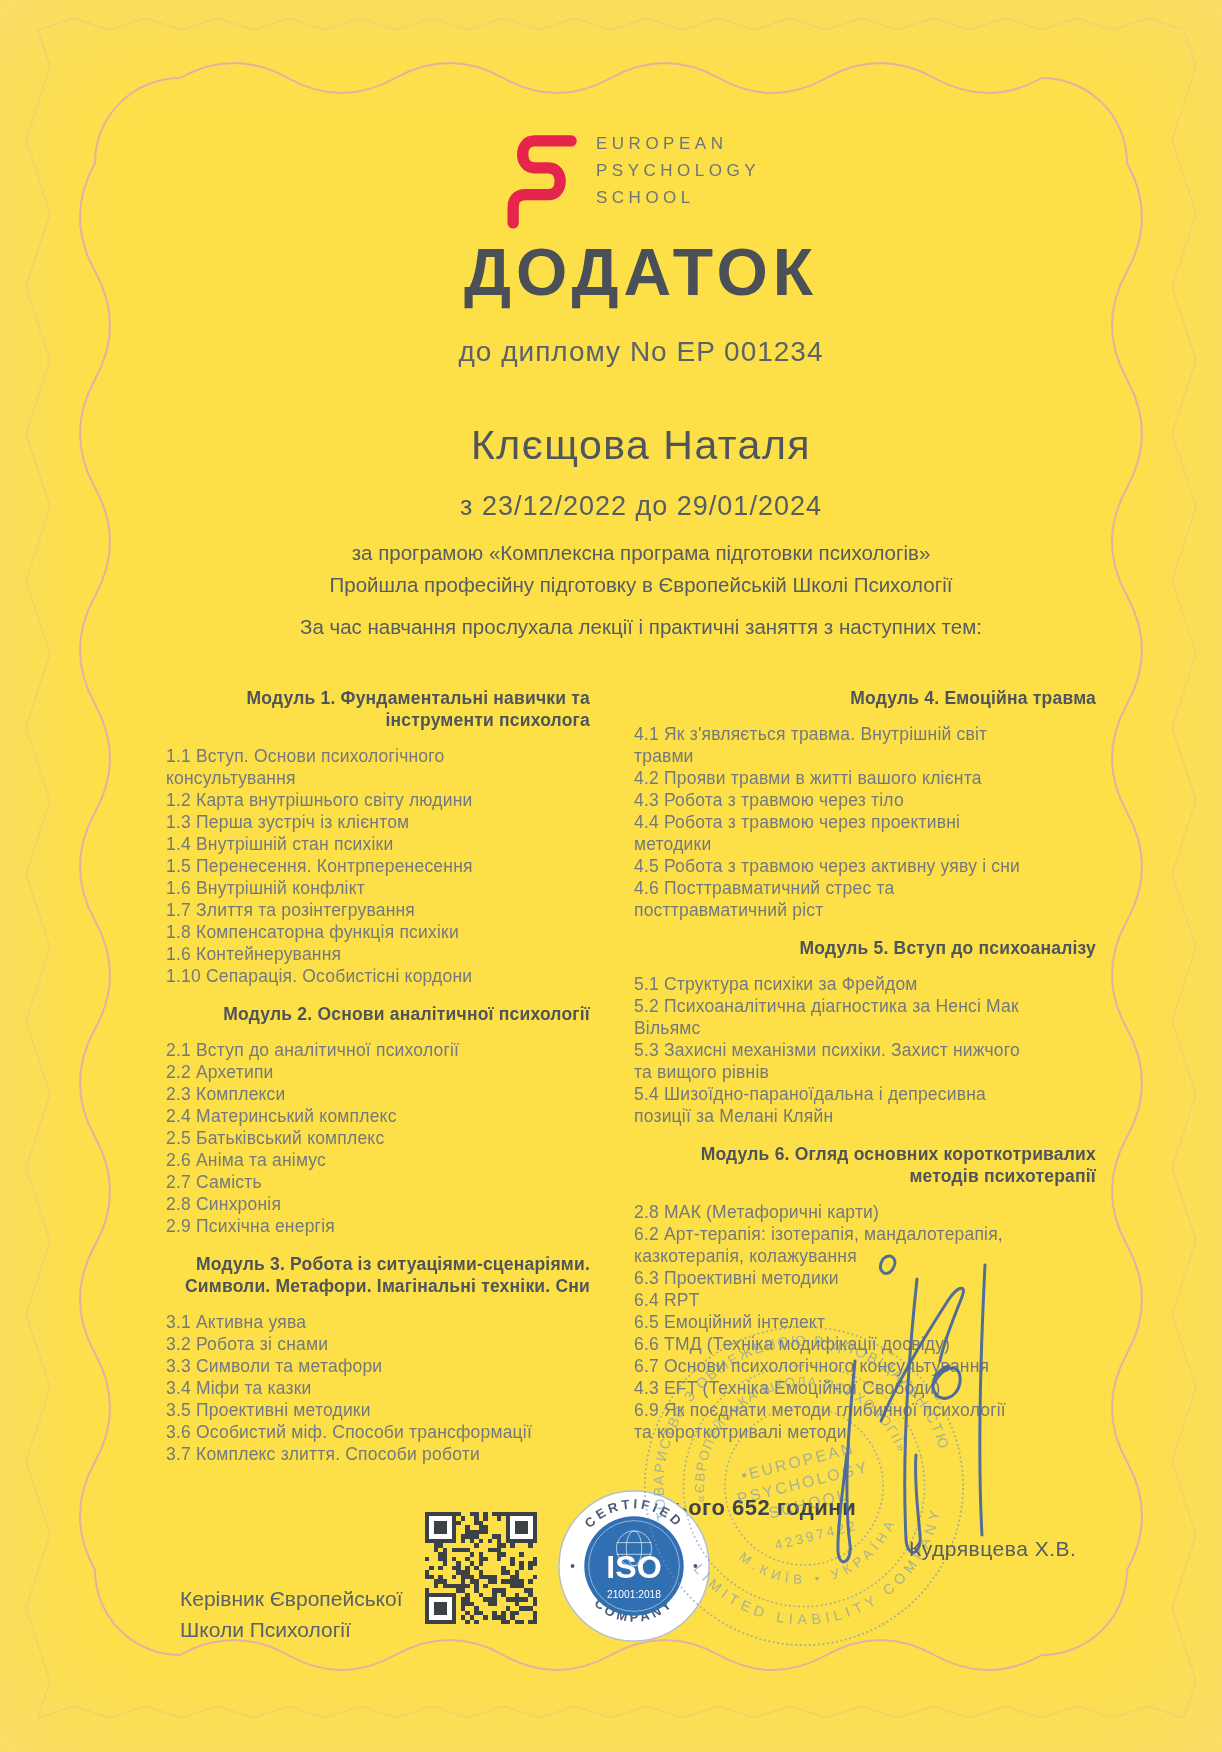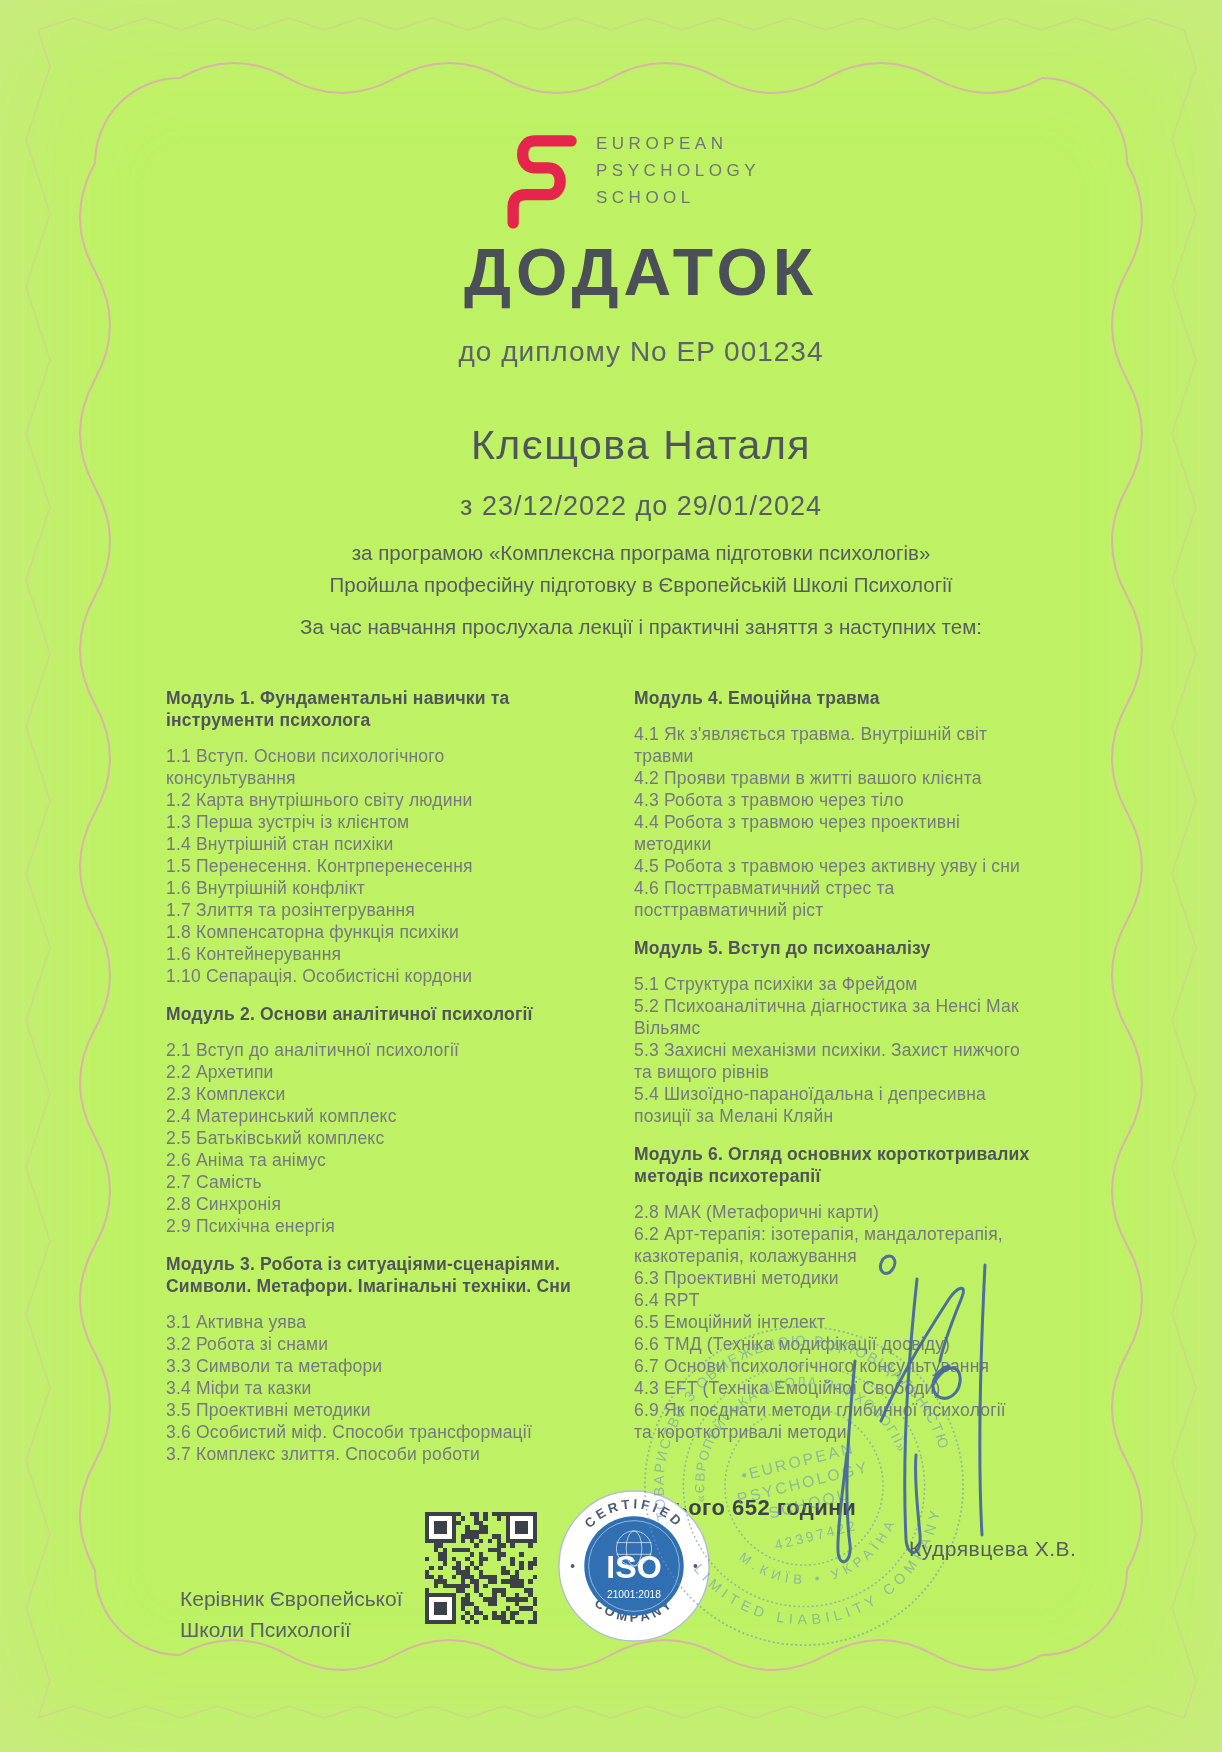--- a/index.html
+++ b/index.html
@@ -1,35 +1,35 @@
 <!DOCTYPE html>
 <html style="--accent-red: #e6254c; --title-text: #4b5058; --heading-text: #51565d; --body-text: #74797f; --stamp-blue: #6f92c4; --ink-blue: #44659f; --iso-blue: #2f6fb2; --border-pink: #dfa8b3; --qr-dark: #3c4147;"><head>
 <meta charset="utf-8">
 <style>
   html,body{margin:0;padding:0;background:#efecec;}
-  .page{position:relative;width:1222px;height:1752px;background:#bef264;overflow:hidden;
+  .page{position:relative;width:1222px;height:1752px;background:#fde047;overflow:hidden;
         font-family:"Liberation Sans",sans-serif;
         box-shadow:inset 0 0 150px rgba(238,212,218,.30);}
   #border-svg{position:absolute;left:0;top:0;}
   .logo-mark{position:absolute;left:497px;top:124px;width:86px;height:106px;}
   .brand{position:absolute;left:596px;top:130px;font-size:17px;letter-spacing:4.5px;
          color:#6e747b;line-height:27px;}
   .centered{position:absolute;left:0;width:100%;text-align:center;padding-left:30px;}
   .title{top:234px;font-size:66px;font-weight:bold;letter-spacing:5px;color:var(--title-text,#4b5058);}
   .subtitle{top:336px;font-size:28px;color:#5c626a;letter-spacing:1px;}
   .student{top:397px;font-size:41px;color:#4f555d;letter-spacing:1.5px;margin-top:25px;}
   .dates{top:491px;font-size:27px;color:#565c64;letter-spacing:1px;}
   .desc{top:537px;font-size:20.5px;line-height:32px;color:#565c64;}
   .intro{top:615px;font-size:20.5px;color:#565c64;}
   .col{position:absolute;top:687px;font-size:17.5px;line-height:22px;color:#74797f;letter-spacing:.2px;}
   #left-col{left:166px;width:424px;}
   #right-col{left:634px;width:462px;}
   .module{margin-bottom:16px;}
   .module-title,.module-item{white-space:pre-line;}
-  .module-title{font-weight:bold;color:#4f545b;margin-bottom:14px;}
+  .module-title{font-weight:bold;color:#4f545b;margin-bottom:14px;text-align:right;}
   .total{position:absolute;left:645px;top:1450px;font-size:22px;font-weight:bold;
          color:#3e434a;letter-spacing:.5px;z-index:2;margin-top:45px;}
   .signer-role{position:absolute;left:180px;top:1583px;font-size:21px;line-height:31px;color:#5b616a;}
   .signer-name{position:absolute;left:897px;top:1537px;font-size:21px;color:#565c64;letter-spacing:.5px;z-index:5;margin-left:12px;}
   #qr-svg{position:absolute;left:425px;top:1512px;z-index:2;}
   #iso-svg{position:absolute;left:556px;top:1488px;z-index:3;}
   #stamp-svg{position:absolute;left:636px;top:1318px;opacity:.6;z-index:4;}
   #sig-svg{position:absolute;left:795px;top:1243px;opacity:.92;z-index:5;}
 </style>
 </head>

